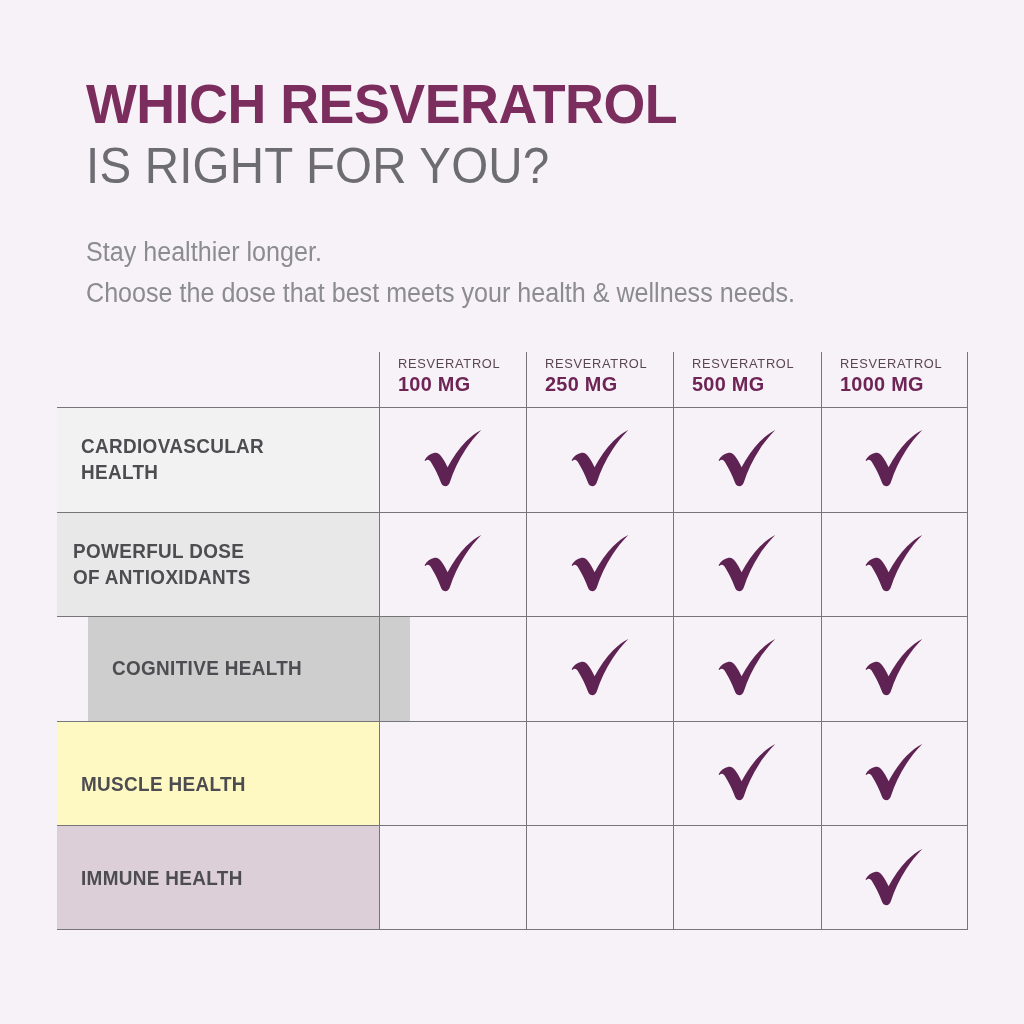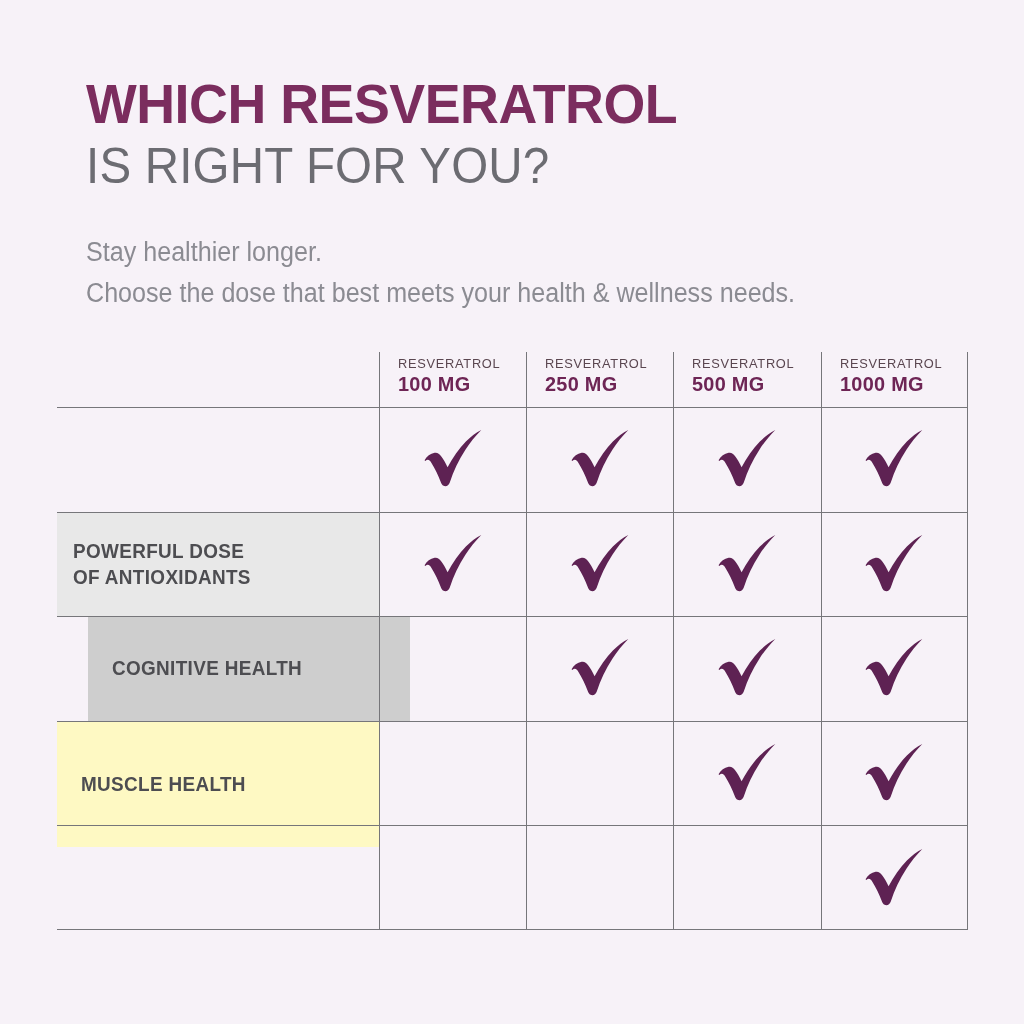--- a/index.html
+++ b/index.html
@@ -163,29 +163,36 @@
 
   <div class="header-block">
     <div class="title-main">WHICH RESVERATROL</div>
     <div class="title-sub">IS RIGHT FOR YOU?</div>
     <div class="tagline first">Stay healthier longer.</div>
     <div class="tagline">Choose the dose that best meets your health &amp; wellness needs.</div>
   </div>
 
   <div class="table-wrap">
     <div class="grid" id="grid">
+        <div class="rowlabel" style="top: 63px; height: 104.6px; background: rgb(242, 242, 242);">
+          <span>CARDIOVASCULAR
+HEALTH</span>
+        </div>
         <div class="rowlabel" style="top: 167.6px; height: 104.6px; background: rgb(232, 232, 232); padding-left: 16px;">
           <span>POWERFUL DOSE
 OF ANTIOXIDANTS</span>
         </div>
         <div class="rowlabel" style="top: 272.2px; height: 104.6px; background: rgb(206, 206, 206); margin-left: 31px;">
           <span>COGNITIVE HEALTH</span>
         </div>
         <div class="rowlabel" style="top: 376.8px; height: 126px; background: #fef9c3;">
           <span>MUSCLE HEALTH</span>
+        </div>
+        <div class="rowlabel" style="top: 481.4px; height: 104.6px; background: rgb(220, 207, 216);">
+          <span>IMMUNE HEALTH</span>
         </div>
         <div class="hcell" style="left: 322px; width: 147.2px;">
           <div class="brand">RESVERATROL</div>
           <div class="dose">100 MG</div>
         </div>
         <div class="hcell" style="left: 469.2px; width: 147.2px;">
           <div class="brand">RESVERATROL</div>
           <div class="dose">250 MG</div>
         </div>
         <div class="hcell" style="left: 616.4px; width: 147.2px;">

